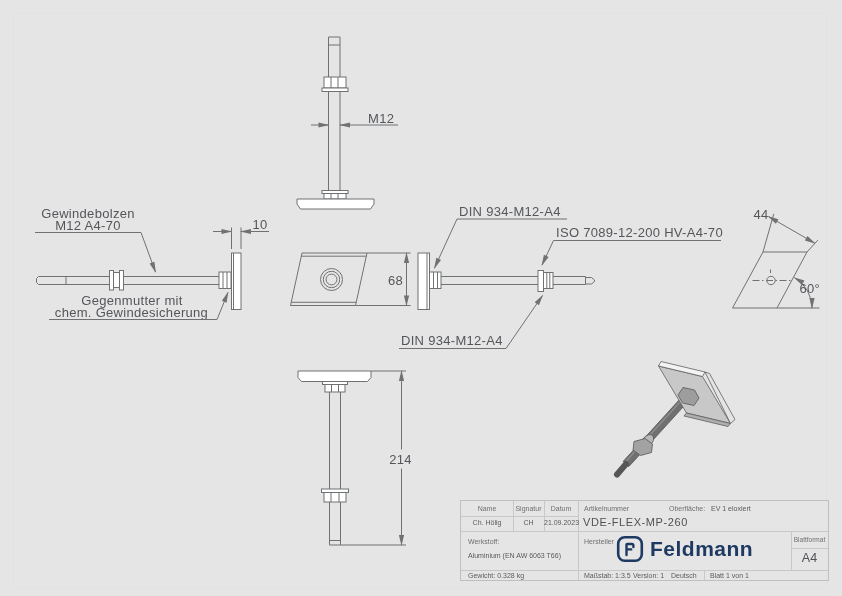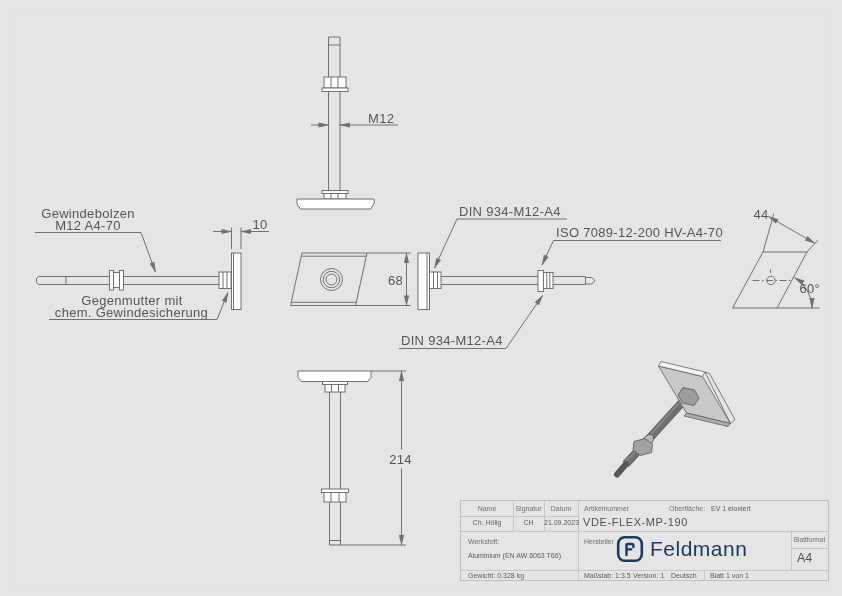--- a/index.html
+++ b/index.html
@@ -11,21 +11,21 @@
   .ann{font-family:"Liberation Sans",sans-serif;font-size:13px;fill:#54565a;letter-spacing:0.3px;}
   
   #tblock{position:absolute;left:460px;top:500px;width:367px;height:79px;
           border:1px solid #bfbfbf;box-sizing:content-box;font-family:"Liberation Sans",sans-serif;}
   .tl{position:absolute;background:#c8c8c8;}
   .tb-txt{position:absolute;color:#6e7072;font-size:7px;white-space:nowrap;}
   .tb-val{position:absolute;color:#595b5e;font-size:7px;white-space:nowrap;}
   .tb-big{position:absolute;color:#4f5154;font-size:11px;letter-spacing:0.6px;white-space:nowrap;}
   .tb-a4{position:absolute;color:#4f5154;font-size:12.5px;}
   #logo{position:absolute;left:155px;top:34px;height:28px;display:flex;align-items:center;}
-  #logo-text{color:#1e3a63;font-size:21px;font-weight:400;letter-spacing:0.5px;margin-left:6px;}
+  #logo-text{color:#1e3a63;font-size:21px;font-weight:700;letter-spacing:0.5px;margin-left:6px;}
 </style>
 </head>
 <body>
 
 <div id="sheet">
   <div id="page-border"></div>
 
   <svg id="views" width="842" height="596" viewBox="0 0 842 596">
     <defs>
       <marker id="arw" viewBox="0 0 12 9" refX="11" refY="4.5" markerWidth="12" markerHeight="9" orient="auto-start-reverse" markerUnits="userSpaceOnUse">
@@ -170,34 +170,34 @@
 
     <div class="tb-val" style="left:0;top:18px;width:52px;text-align:center;">Ch. Hölig</div>
     <div class="tb-val" style="left:52px;top:18px;width:31px;text-align:center;">CH</div>
     <div class="tb-val" style="left:83px;top:18px;width:34px;text-align:center;">21.09.2023</div>
 
     <div class="tb-txt" style="left:7px;top:36.5px;">Werkstoff:</div>
     <div class="tb-val" style="left:7px;top:50.5px;">Aluminium (EN AW 6063 T66)</div>
     <div class="tb-val" style="left:7px;top:70.5px;">Gewicht: 0.328 kg</div>
 
     <div class="tb-txt" style="left:123px;top:4px;">Artikelnummer</div>
-    <div class="tb-big" style="left:122px;top:15px;">VDE-FLEX-MP-190</div>
+    <div class="tb-big" style="left:122px;top:15px;">VDE-FLEX-MP-260</div>
     <div class="tb-txt" style="left:208px;top:4px;">Oberfläche:</div>
     <div class="tb-val" style="left:250px;top:4px;">EV 1 eloxiert</div>
 
     <div class="tb-txt" style="left:123px;top:37px;">Hersteller</div>
     <div id="logo">
       <svg width="28" height="28" viewBox="0 0 28 28">
         <rect x="2.2" y="2.2" width="23.6" height="23.6" rx="6.5" fill="none" stroke="#1e3a63" stroke-width="2.6"></rect>
         <path d="M10.5,20 V9.6 Q10.5,9 11.2,9 H15.8 Q17.4,9 17.4,10.6 V12 M10.5,14.4 H15.2" fill="none" stroke="#1e3a63" stroke-width="2.4" stroke-linecap="round"></path>
       </svg>
       <span id="logo-text">Feldmann</span>
     </div>
 
     <div class="tb-txt" style="left:330px;top:34.5px;width:37px;text-align:center;font-size:6.5px;">Blattformat</div>
-    <div class="tb-a4" style="left:330px;top:50px;width:37px;padding-left:6px;">A4</div>
+    <div class="tb-a4" style="left:330px;top:50px;width:37px;text-align:center;">A4</div>
 
     <div class="tb-val" style="left:123px;top:70.5px;">Maßstab: 1:3.5</div>
     <div class="tb-val" style="left:172px;top:70.5px;">Version: 1</div>
     <div class="tb-val" style="left:210px;top:70.5px;">Deutsch</div>
     <div class="tb-val" style="left:249px;top:70.5px;">Blatt 1 von 1</div>
   </div>
 </div>
 
 </body></html>

